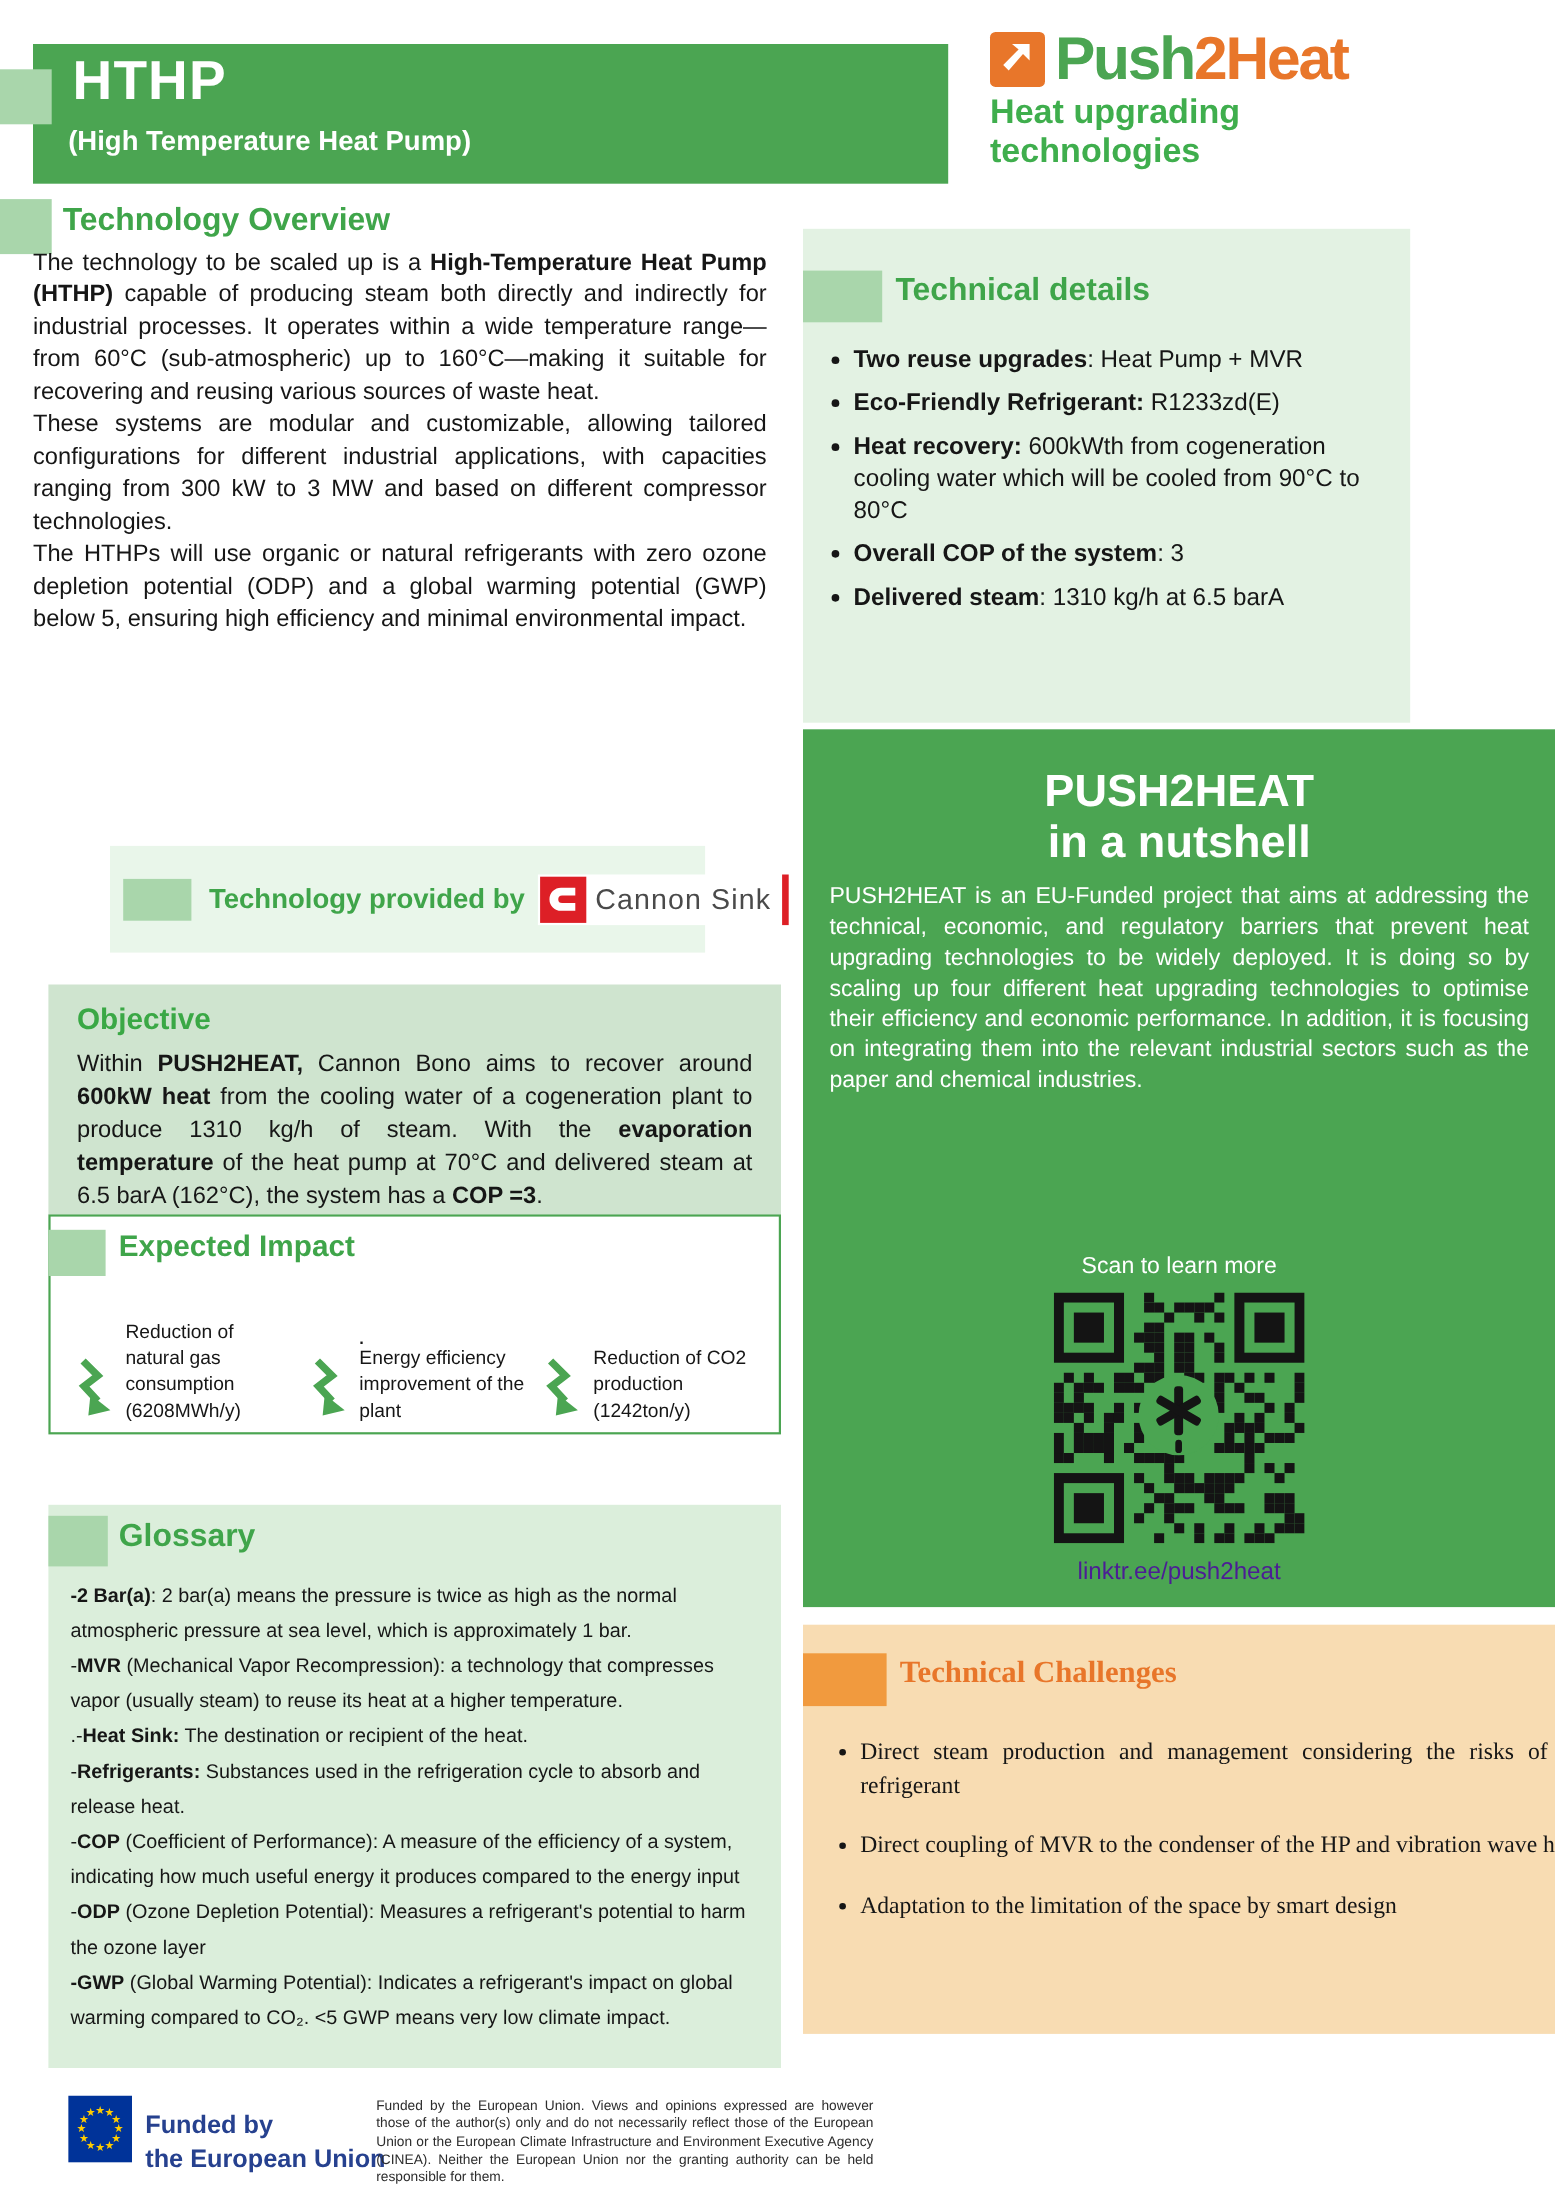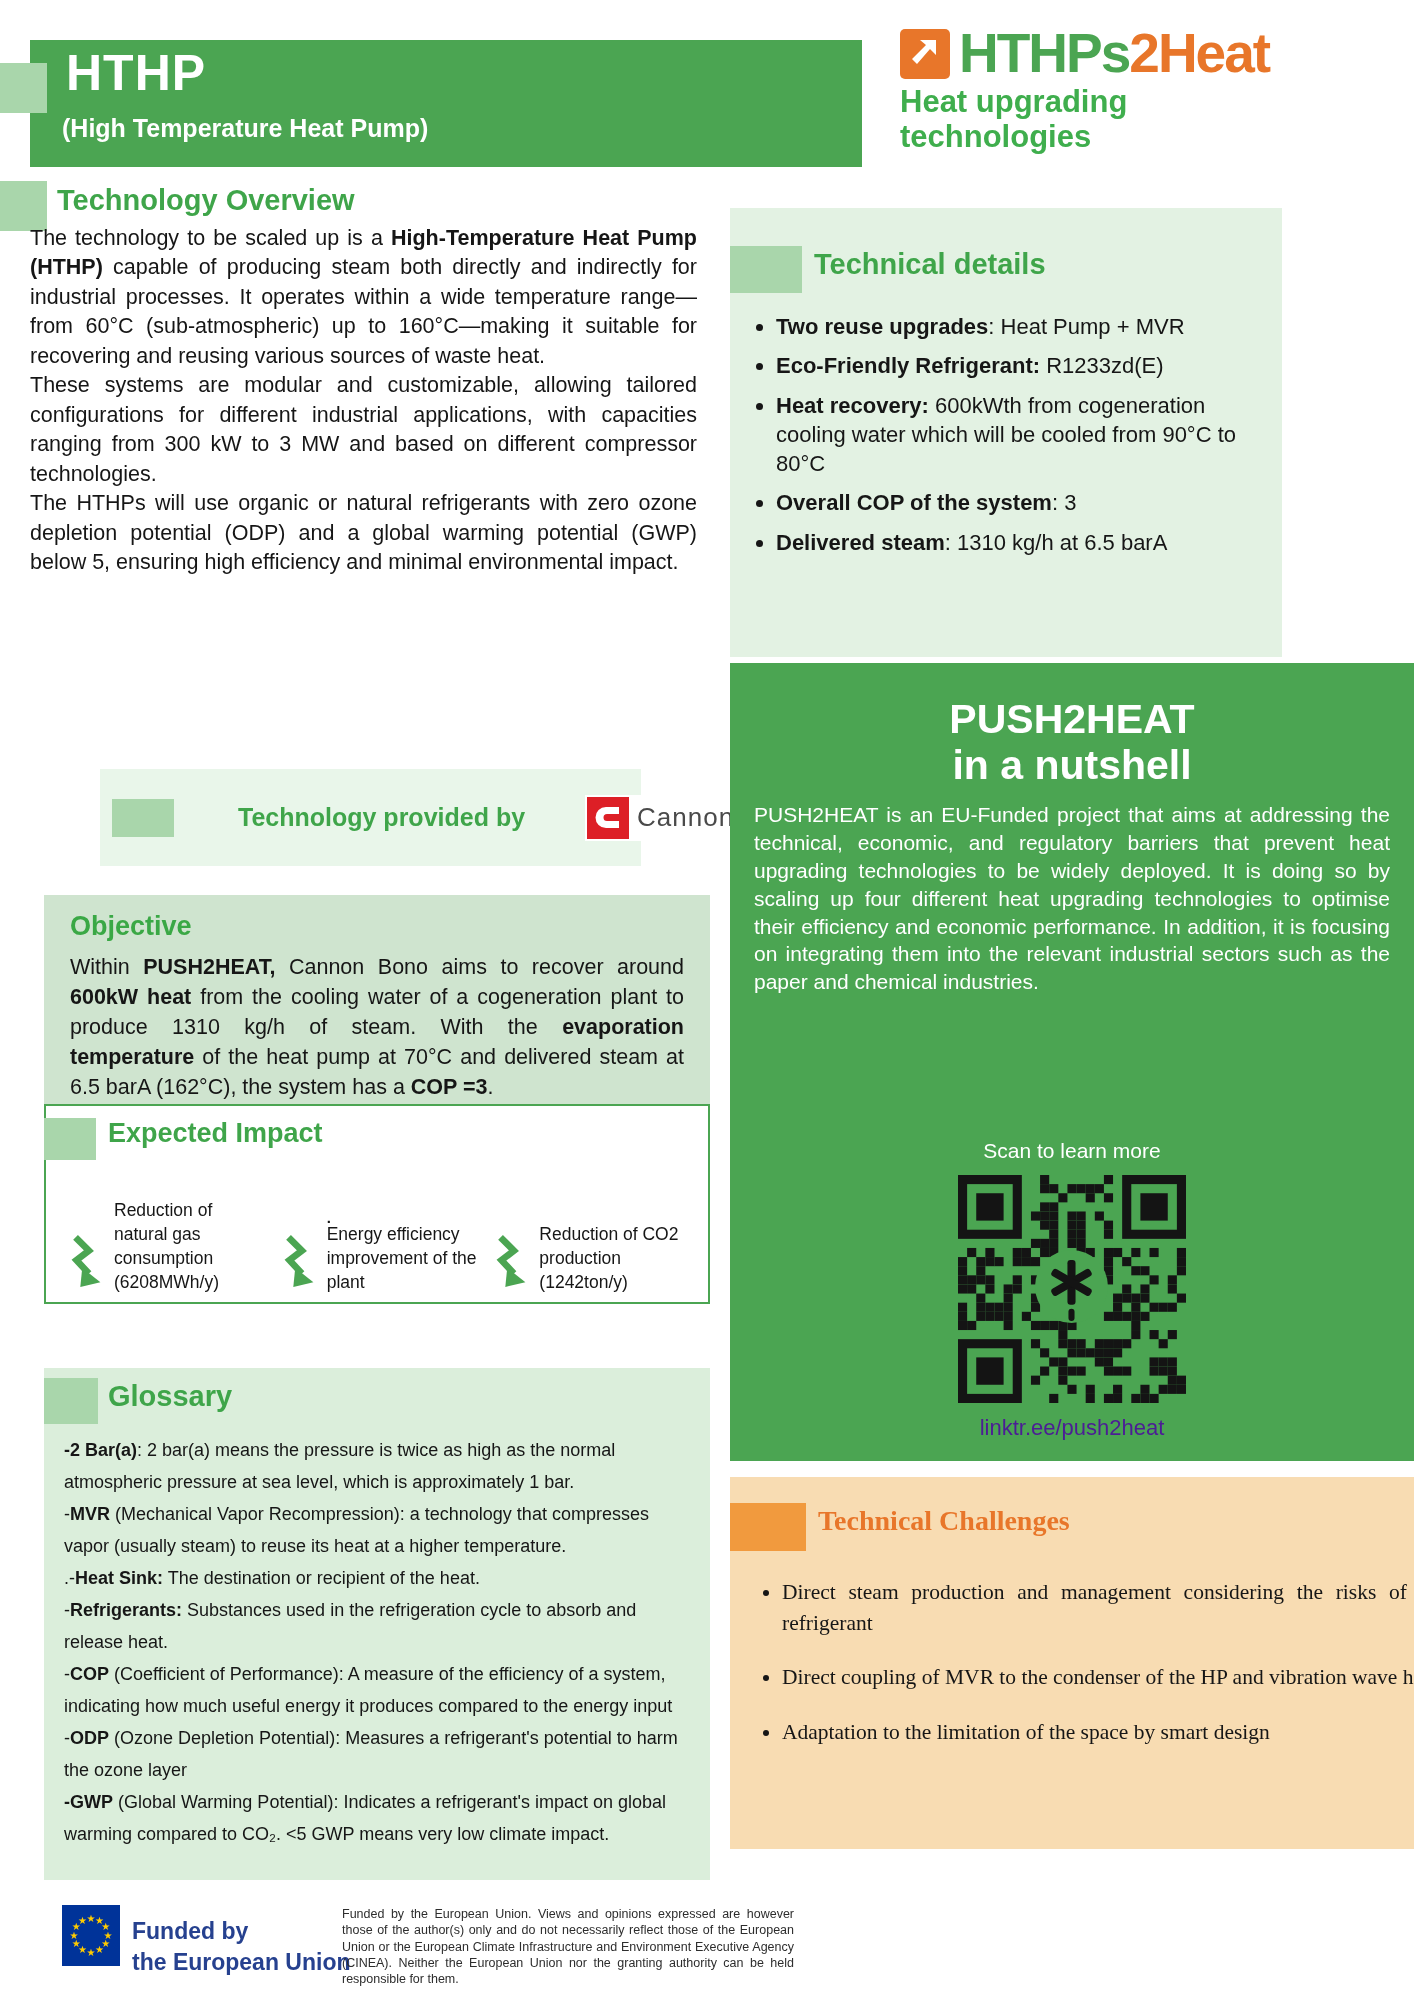--- a/index.html
+++ b/index.html
@@ -36,21 +36,21 @@
   .logo-tag{margin-top:3px;font-size:31px;font-weight:800;color:#3fae4d;line-height:1.14;width:330px;}
 
   
   .ov-accent{left:0;top:181px;width:47px;height:50px;}
   .sec-title{position:absolute;margin:0;font-size:29px;font-weight:800;color:var(--green-text);}
   .ov-title{left:57px;top:184px;}
   .overview-body{position:absolute;left:30px;top:224px;width:667px;font-size:21.5px;line-height:1.37;text-align:justify;}
   .overview-body p{margin:0;}
 
   .provided{position:absolute;left:100px;top:769px;width:541px;height:97px;background:var(--band-green);
-            display:flex;align-items:center;box-sizing:border-box;padding:0 12px;gap:48px;}
+            display:flex;align-items:center;box-sizing:border-box;padding:0 12px;}
   .provided-accent{position:static;width:62px;height:38px;background:var(--light-accent);margin-right:16px;flex:none;}
   .provided-label{font-size:25px;font-weight:800;color:var(--green-text);margin-right:12px;white-space:nowrap;}
   .cannon{display:flex;align-items:center;background:#fff;padding:2px;}
   .cannon-mark{width:42px;height:42px;background:#dd1f26;flex:none;}
   .cannon-name{font-size:26px;color:#4a4a4a;padding:0 8px;letter-spacing:1px;white-space:nowrap;}
   .cannon-bar{width:6px;height:46px;background:#dd1f26;flex:none;}
 
   .objective{position:absolute;left:44px;top:895px;width:666px;height:228px;background:var(--sage);
              box-sizing:border-box;padding:16px 26px;}
   .objective h3{margin:0 0 10px;font-size:27px;font-weight:800;color:#3aa845;}
@@ -112,21 +112,21 @@
   </div>
   <div class="accent banner-accent"></div>
 
   <div class="logo">
     <div class="logo-row">
       <div class="logo-mark">
         <svg viewBox="0 0 50 50" width="50" height="50">
           <polygon points="36,11 36,26 30,20 17,35 12,30 26,16 20,11" fill="#ffffff"></polygon>
         </svg>
       </div>
-      <div class="logo-text"><span class="lg-green">HTHPs</span><span class="lg-orange">2Heat</span></div>
+      <div class="logo-text"><span class="lg-green">Push</span><span class="lg-orange">2Heat</span></div>
     </div>
     <div class="logo-tag">Heat upgrading technologies</div>
   </div>
 
   <div class="accent ov-accent"></div>
   <h2 class="sec-title ov-title">Technology Overview</h2>
 
   <div class="overview-body">
     <p>The technology to be scaled up is a <b>High-Temperature Heat Pump (HTHP)</b> capable of producing steam both directly and indirectly for industrial processes. It operates within a wide temperature range—from 60°C (sub-atmospheric) up to 160°C—making it suitable for recovering and reusing various sources of waste heat.</p>
     <p>These systems are modular and customizable, allowing tailored configurations for different industrial applications, with capacities ranging from 300 kW to 3 MW and based on different compressor technologies.</p>

